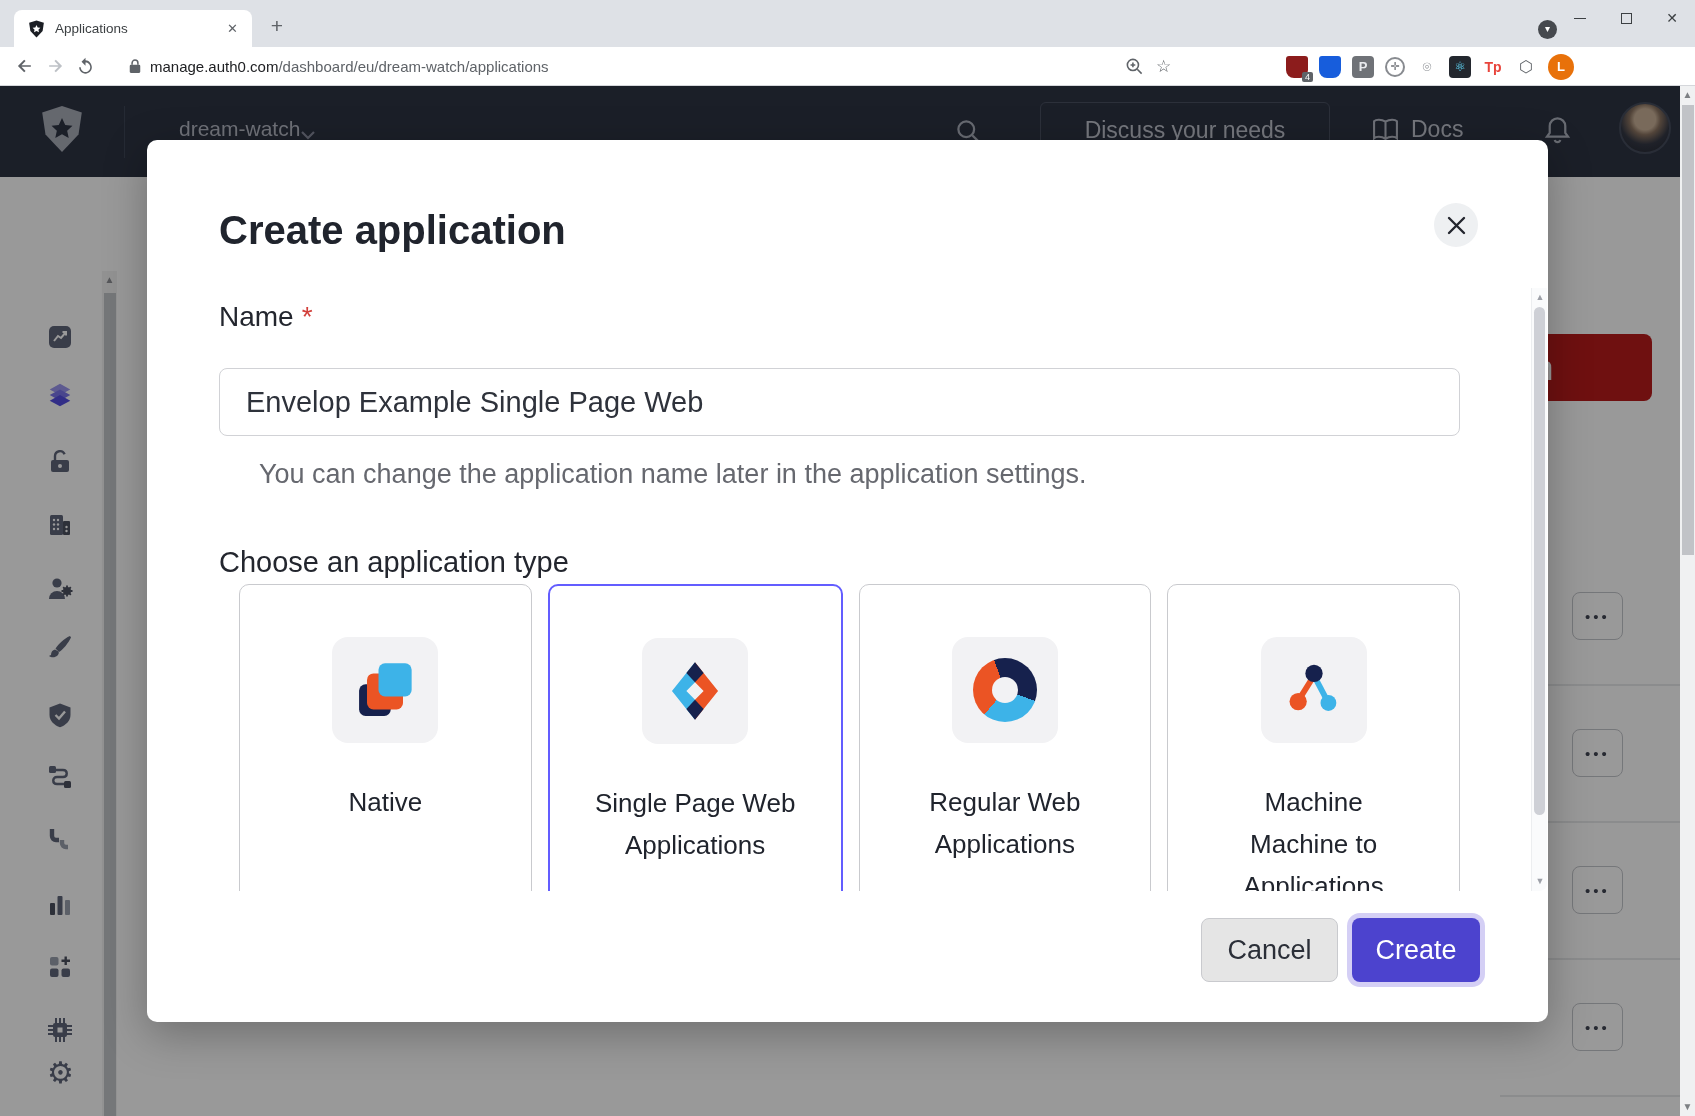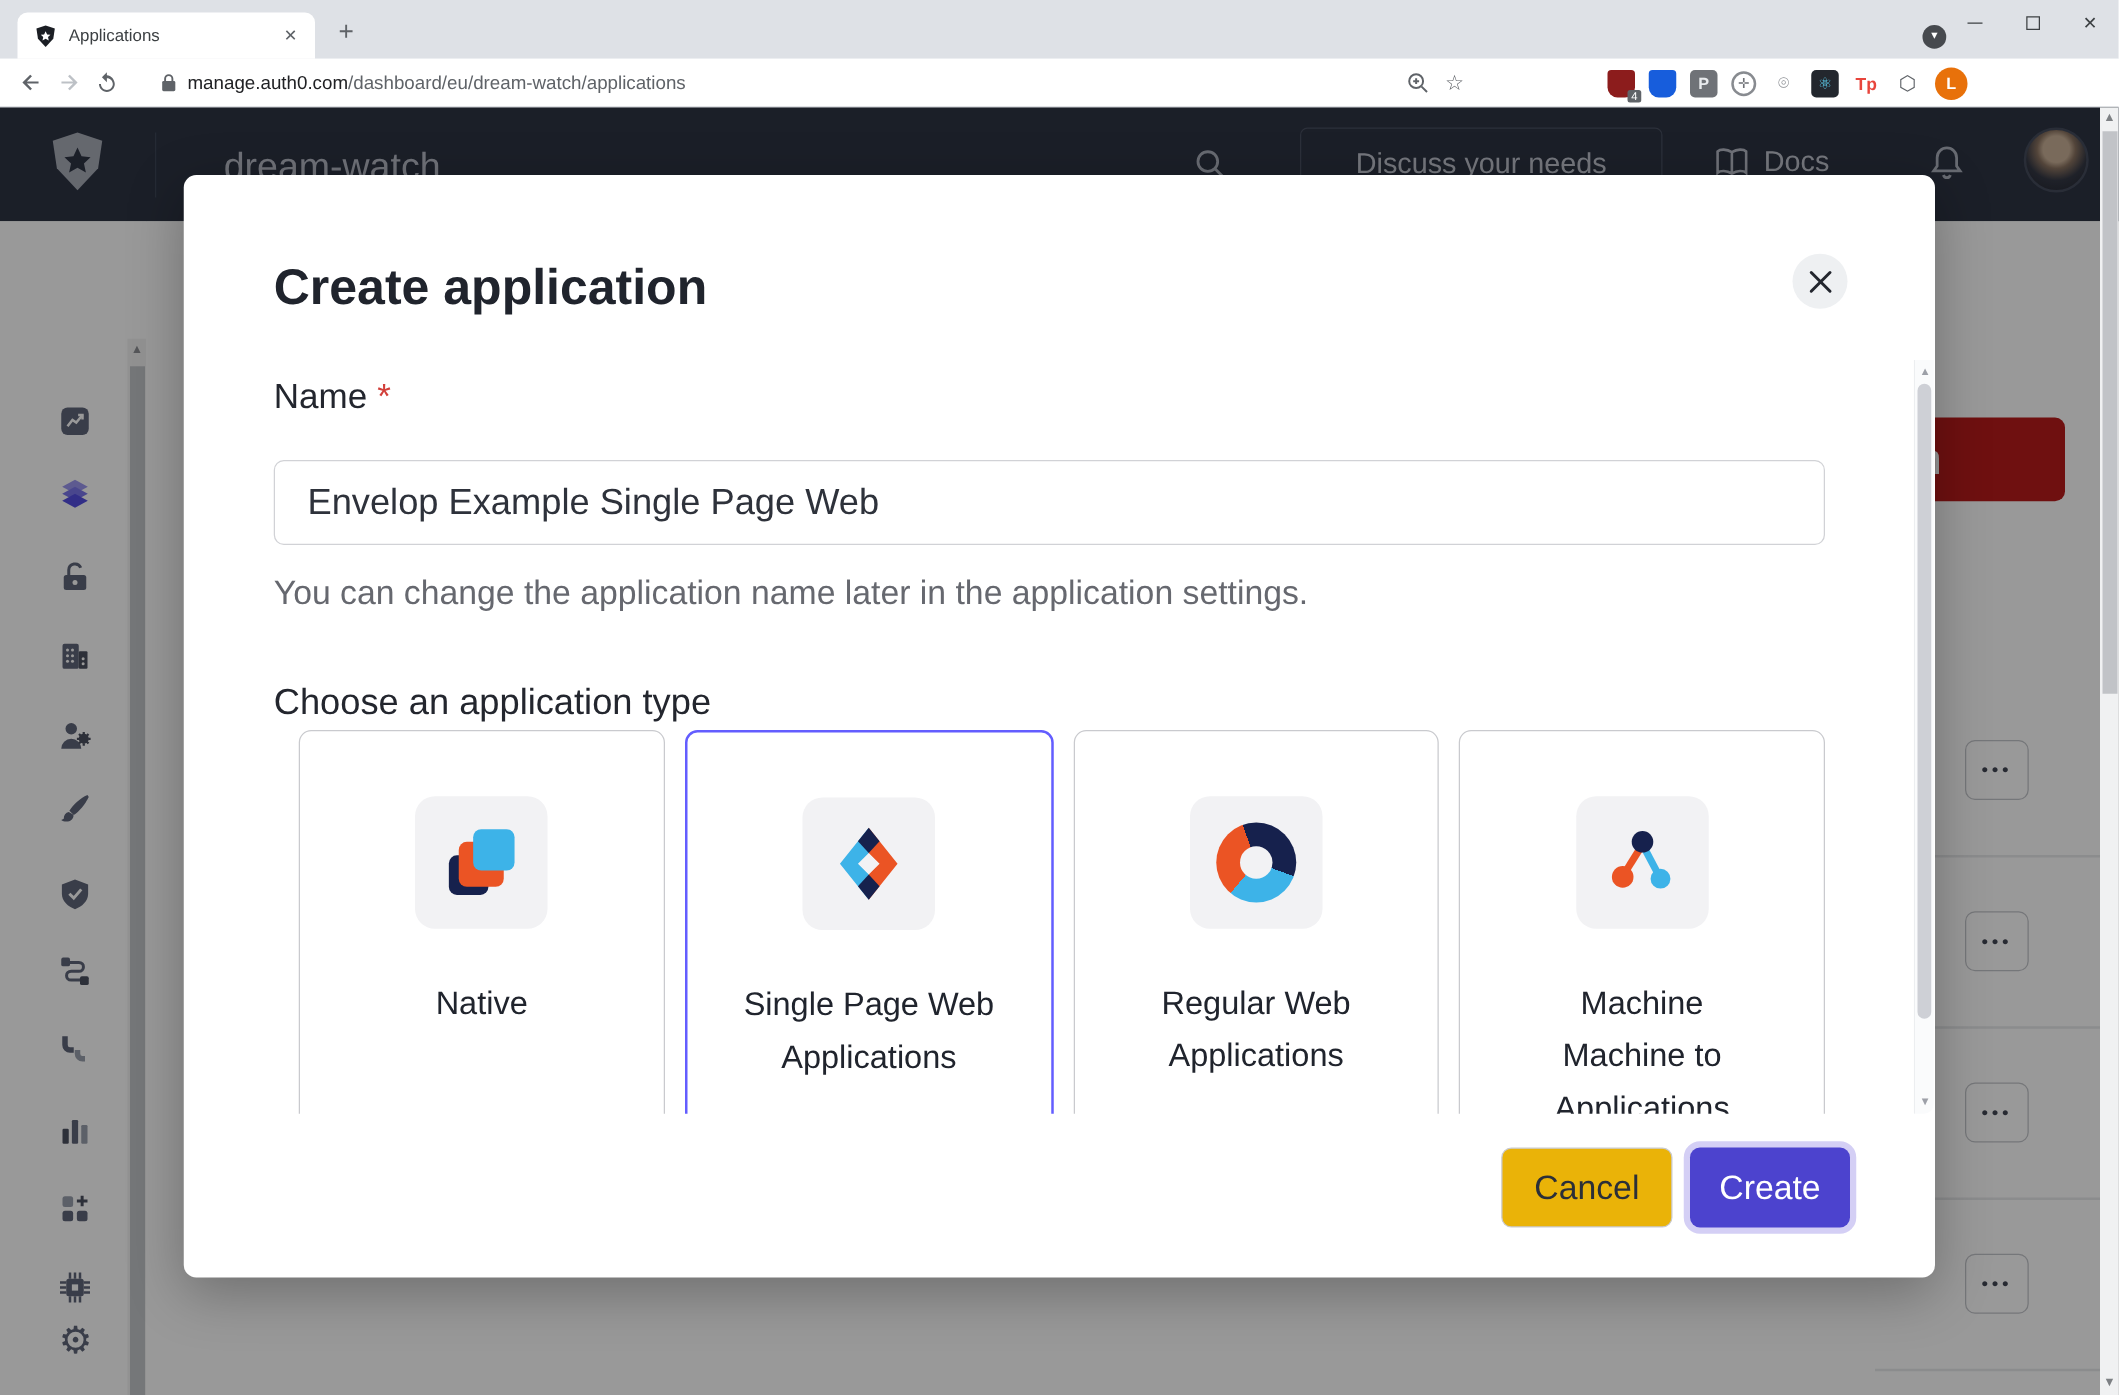--- a/index.html
+++ b/index.html
@@ -50,21 +50,21 @@
     font-size:13px; font-weight:bold; display:flex; align-items:center; justify-content:center; }
   .update-pill { position:absolute; left:1592px; top:53px; width:96px; height:27px; border:1.5px solid #188038;
     border-radius:14px; display:flex; align-items:center; justify-content:center; gap:4px; background:#fff; }
   .update-pill span.lbl { font-size:12.5px; color:#188038; }
   .update-pill span.dots { font-size:13px; color:#444; }
 
   
   .page { position:absolute; left:0; top:86px; width:1695px; height:1030px; background:#fff; }
   .app-header { position:absolute; left:0; top:0; width:1695px; height:91px; background:#2d3444; }
   .hdr-divider { position:absolute; left:124px; top:20px; width:1px; height:52px; background:#3e4658; }
-  .tenant { position:absolute; left:179px; top:31px; font-size:30px; color:#b9bdc9; display:flex; gap:0; align-items:flex-end; }
+  .tenant { position:absolute; left:179px; top:31px; font-size:21px; color:#b9bdc9; display:flex; gap:0; align-items:flex-end; }
   .hdr-search { position:absolute; left:955px; top:32px; }
   .discuss-btn { position:absolute; left:1040px; top:16px; width:290px; height:56px; border:1px solid #4a5161;
     border-radius:6px; display:flex; align-items:center; justify-content:center; font-size:23px; color:#c3c7d1; }
   .docs { position:absolute; left:1372px; top:30px; display:flex; align-items:center; gap:12px;
     font-size:23px; color:#c3c7d1; }
   .hdr-bell { position:absolute; left:1544px; top:29px; }
   .hdr-avatar { position:absolute; left:1619px; top:16px; width:52px; height:52px; border-radius:50%;
     background:radial-gradient(circle at 50% 32%, #cab198 0 26%, #8a7361 38%, #343845 62%, #23262f 100%);
     border:2px solid #454c5c; }
 
@@ -93,42 +93,42 @@
     border-radius:10px; box-shadow:0 12px 44px rgba(0,0,0,.28); }
   .modal-title { padding:66px 0 0 72px; font-size:40px; line-height:48px; font-weight:bold; color:#20242d; }
   .close-btn { position:absolute; top:63px; right:70px; width:44px; height:44px; border-radius:50%;
     background:#eef0f2; display:flex; align-items:center; justify-content:center; }
   .modal-scroll { position:absolute; left:0; top:148px; width:1385px; height:603px; overflow:hidden;
     padding:12px 72px 0 72px; }
   .field-label { font-size:28px; line-height:34px; color:#23262e; }
   .req { color:#d23f3a; margin-left:8px; }
   .name-input { margin-top:34px; width:100%; height:68px; border:1.5px solid #d1d2d6; border-radius:8px;
     font-size:29px; color:#2e323b; padding:0 26px; outline:none; font-family:"Liberation Sans",sans-serif; }
-  .helper { margin-top:22px; font-size:27px; line-height:32px; color:#66686f; }
+  .helper { margin-top:22px; font-size:27px; line-height:32px; color:#66686f;margin-left:40px; }
   .type-heading { margin-top:54px; font-size:29px; line-height:36px; color:#23262e; }
   .cards { margin-top:4px; display:flex; gap:16px;margin-left:20px; }
   .card { flex:1 1 0; height:380px; border:1.5px solid #c9cace; border-radius:10px; padding-top:52px;
     text-align:center; background:#fff; }
   .card.selected { border:2px solid #635dff; }
   .tile { width:106px; height:106px; border-radius:16px; background:#f2f2f4; margin:0 auto;
     display:flex; align-items:center; justify-content:center; }
   .donut { width:64px; height:64px; border-radius:50%; position:relative;
     background:conic-gradient(from 220deg, #eb5424 0 120deg, #16214d 120deg 250deg, #3db3e8 250deg 360deg); }
   .donut::after { content:""; position:absolute; left:19px; top:19px; width:26px; height:26px;
     border-radius:50%; background:#f2f2f4; }
   .card-title { margin-top:38px; font-size:26px; line-height:42px; color:#20242d; }
   .card-desc { margin-top:25px; font-size:24px; line-height:42px; color:#6b6d74; }
   .modal-sb { position:absolute; right:1px; top:148px; width:16px; height:603px; background:#fafbfc;
     border-left:1px solid #eceef0; border-radius:0 0 8px 0; }
   .modal-sb .thumb { position:absolute; left:2px; top:19px; width:11px; height:508px; background:#ced0d6; border-radius:6px; }
   .modal-sb .sb-arrow { position:absolute; left:0; width:16px; text-align:center; font-size:9px; color:#9da0a8; }
   .modal-footer { position:absolute; right:68px; bottom:40px; display:flex; gap:14px; }
   .btn { height:64px; border-radius:8px; font-size:27px; display:flex; align-items:center; justify-content:center;
     font-family:"Liberation Sans",sans-serif; }
-  .btn-cancel { width:137px; background:#eab308; border:1.5px solid #c9cace; color:#2b2f38; }
+  .btn-cancel { width:137px; background:#e5e5e5; border:1.5px solid #c9cace; color:#2b2f38; }
   .btn-create { width:128px; background:#4c43ce; border:none; color:#fff;
     box-shadow:0 0 0 5px #d4cff5; }
 </style>
 </head>
 <body>
 
 <div class="screen">
 
   <div class="tabstrip">
     <div class="tab">

